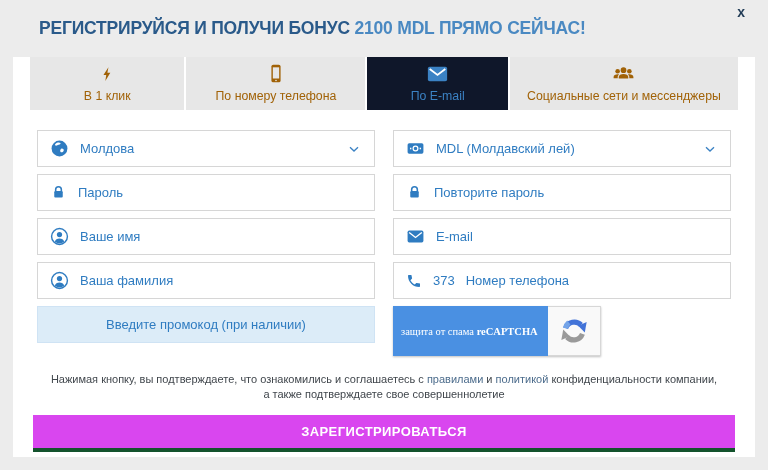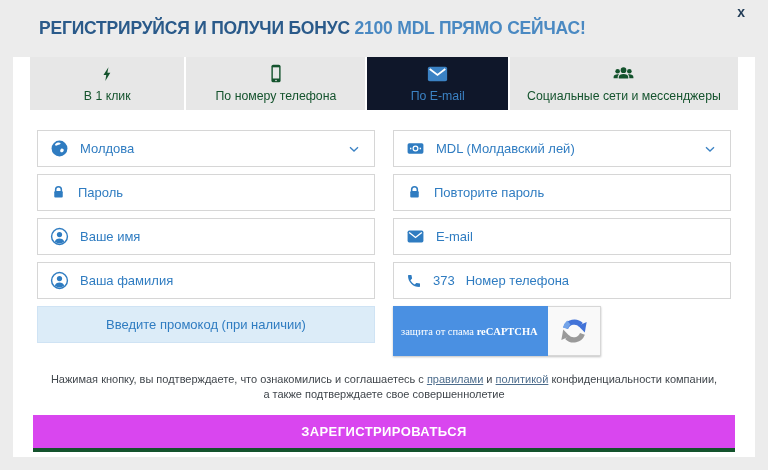--- a/index.html
+++ b/index.html
@@ -9,21 +9,21 @@
     font-family:"Liberation Sans",sans-serif;
   }
   .panel{position:absolute;left:13px;top:0;width:742px;height:457px;background:#fff;}
   
   .modal-header{height:57px;background:#ececec;display:flex;align-items:center;padding-left:26px;position:relative;}
   .title{font-size:17.5px;font-weight:bold;letter-spacing:-0.2px;color:#2a5a8a;white-space:pre;}
   .title .accent{color:#4a89c2;}
   .close-btn{position:absolute;top:5px;right:10px;font-size:14px;font-weight:bold;color:#1f3a55;cursor:pointer;line-height:1;}
   
   .tabs{margin:0 17px;display:flex;gap:2px;height:53px;background:#fff;}
-  .tab{background:#e7e7e7;color:#14532d;display:flex;flex-direction:column;align-items:center;justify-content:flex-end;padding-bottom:7px;cursor:pointer;}
+  .tab{background:#e7e7e7;color:#a16207;display:flex;flex-direction:column;align-items:center;justify-content:flex-end;padding-bottom:7px;cursor:pointer;}
   .tab .t-icon{height:24px;display:flex;align-items:flex-end;justify-content:center;margin-bottom:4px;}
   .tab .t-label{font-size:12.3px;}
   .tab.active{background:#0f172a;color:#3b82c4;}
   
   .form-grid{display:grid;grid-template-columns:1fr 1fr;column-gap:18px;row-gap:7px;margin:20px 24px 0;}
   .field{height:35px;border:1px solid #d6d6d6;background:#fff;display:flex;align-items:center;padding:0 12px;gap:11px;}
   .field svg{flex:none;display:block;}
   .field input{border:none;outline:none;flex:1;min-width:0;font-family:"Liberation Sans",sans-serif;font-size:13px;color:#2f7cc1;background:transparent;padding:0;}
   .field input::placeholder{color:#2f7cc1;opacity:1;}
   .select-value{color:#2f7cc1;font-size:13px;flex:1;}
@@ -34,21 +34,21 @@
   .row5{display:flex;align-items:flex-start;}
   
   .recaptcha{display:flex;width:208px;height:50px;box-shadow:0 1px 2px rgba(0,0,0,.25);cursor:pointer;font-family:Liberation Serif, serif;}
   .rc-text{background:#4a90e2;color:#fff;flex:1;padding:4px 8px;display:flex;flex-direction:column;justify-content:center;}
   .rc-line1{font-size:10.5px;white-space:pre;}
   .rc-line1 b{font-weight:bold;}
   .rc-line2{font-size:7.5px;margin-top:2px;line-height:1.45;width:118px;font-weight:bold;}
   .rc-logo{width:52px;background:#f9f9f9;border:1px solid #d7d7d7;border-left:none;display:flex;align-items:center;justify-content:center;}
   
   .disclaimer{margin:16px 34px 0;text-align:center;font-size:11px;line-height:1.35;color:#40464c;}
-  .disclaimer a{color:#4c6c8c;text-decoration:underline;cursor:pointer;}
+  .disclaimer a{color:#4c6c8c;cursor:pointer;}
   
   .submit{display:block;margin:13px 20px 0;width:calc(100% - 40px);height:37px;background:#d946ef;border:none;border-bottom:4px solid #14532d;color:#fff;font-family:"Liberation Sans",sans-serif;font-weight:bold;font-size:13px;letter-spacing:.4px;cursor:pointer;}
 </style>
 </head>
 <body>
 
 <div class="panel">
 
   <div class="modal-header">
     <div class="title"><span>РЕГИСТРИРУЙСЯ И ПОЛУЧИ БОНУС </span><span class="accent">2100 MDL ПРЯМО СЕЙЧАС!</span></div>

